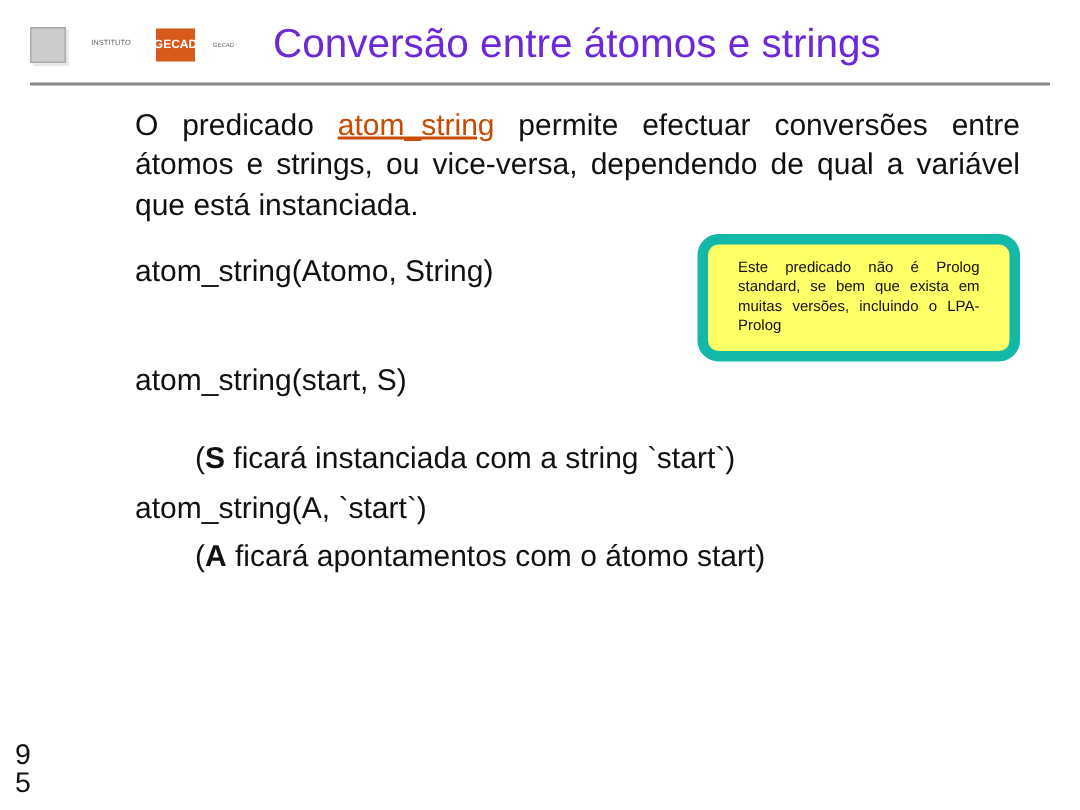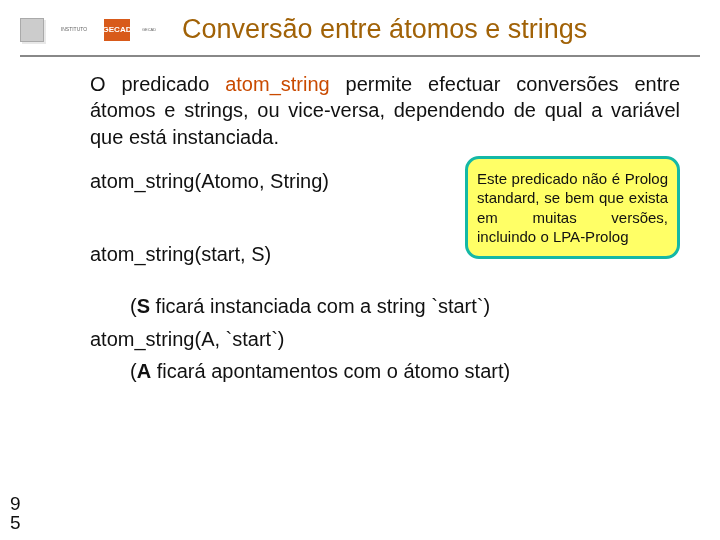--- a/index.html
+++ b/index.html
@@ -65,61 +65,62 @@
     font-size: 4px;
     color: #666;
     display: flex;
     align-items: center;
     justify-content: center;
     line-height: 1;
     overflow: hidden;
   }
   .title {
     font-size: 27px;
-    color: #a16207;
+    color: #6d28d9;
     font-family: "Trebuchet MS", Verdana, sans-serif;
   }
   .hr-line {
     margin: 4px 20px 0 20px;
     height: 2px;
     background: #888;
   }
   .content {
     padding: 14px 40px 0 90px;
     font-size: 20px;
     color: #111;
     line-height: 1.32;
     position: relative;
   }
   .para1 {
     text-align: justify;
     margin-bottom: 18px;
   }
   .keyword {
     color: #c94a00;
+    text-decoration: underline;
   }
   .two-col {
     display: flex;
     align-items: flex-start;
     gap: 12px;
     margin-bottom: 6px;
   }
   .left {
     flex: 1;
   }
   .left p {
     margin: 0 0 20px 0;
   }
   .note-box {
     width: 215px;
-    border: 3px solid #14b8a6;
+    border: 7px solid #14b8a6;
     border-radius: 14px;
     background: #ffff66;
-    padding: 10px 9px;
-    font-size: 15px;
+    padding: 10px 20px;
+    font-size: 10px;
     line-height: 1.28;
     text-align: justify;
     box-sizing: border-box;
     margin-top: -12px;
   }
   .indent-line {
     margin-left: 40px;
     margin-bottom: 6px;
   }
   .footer {

